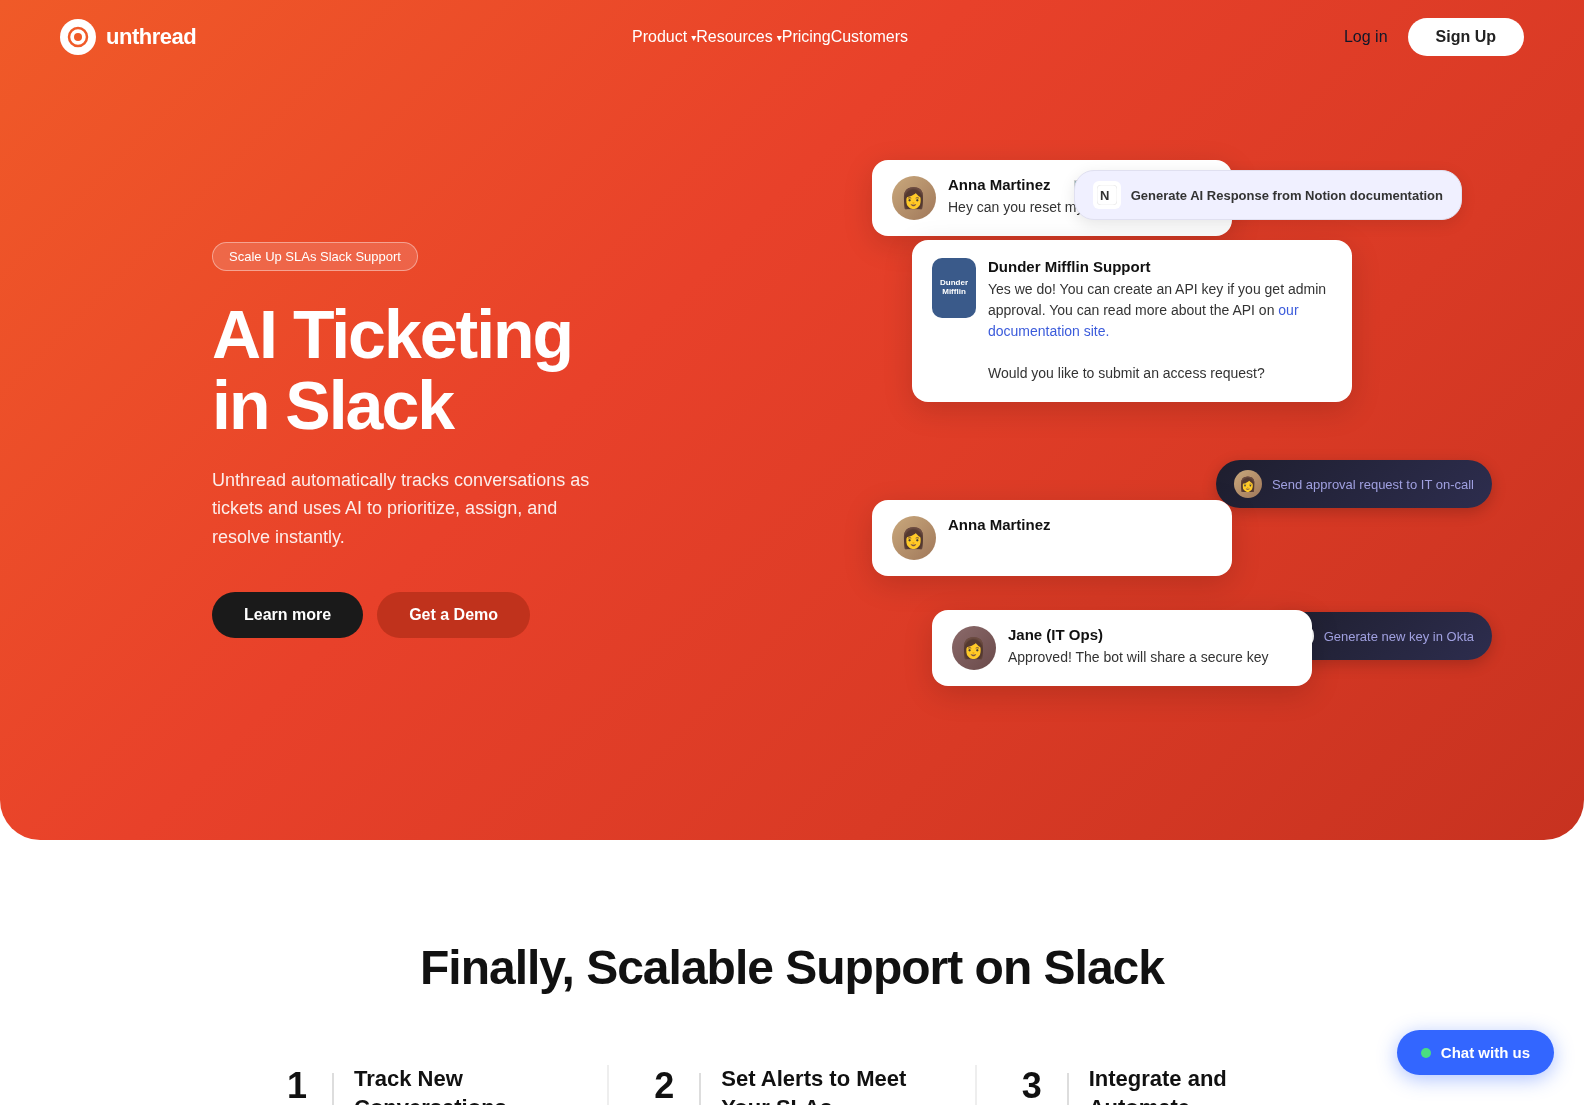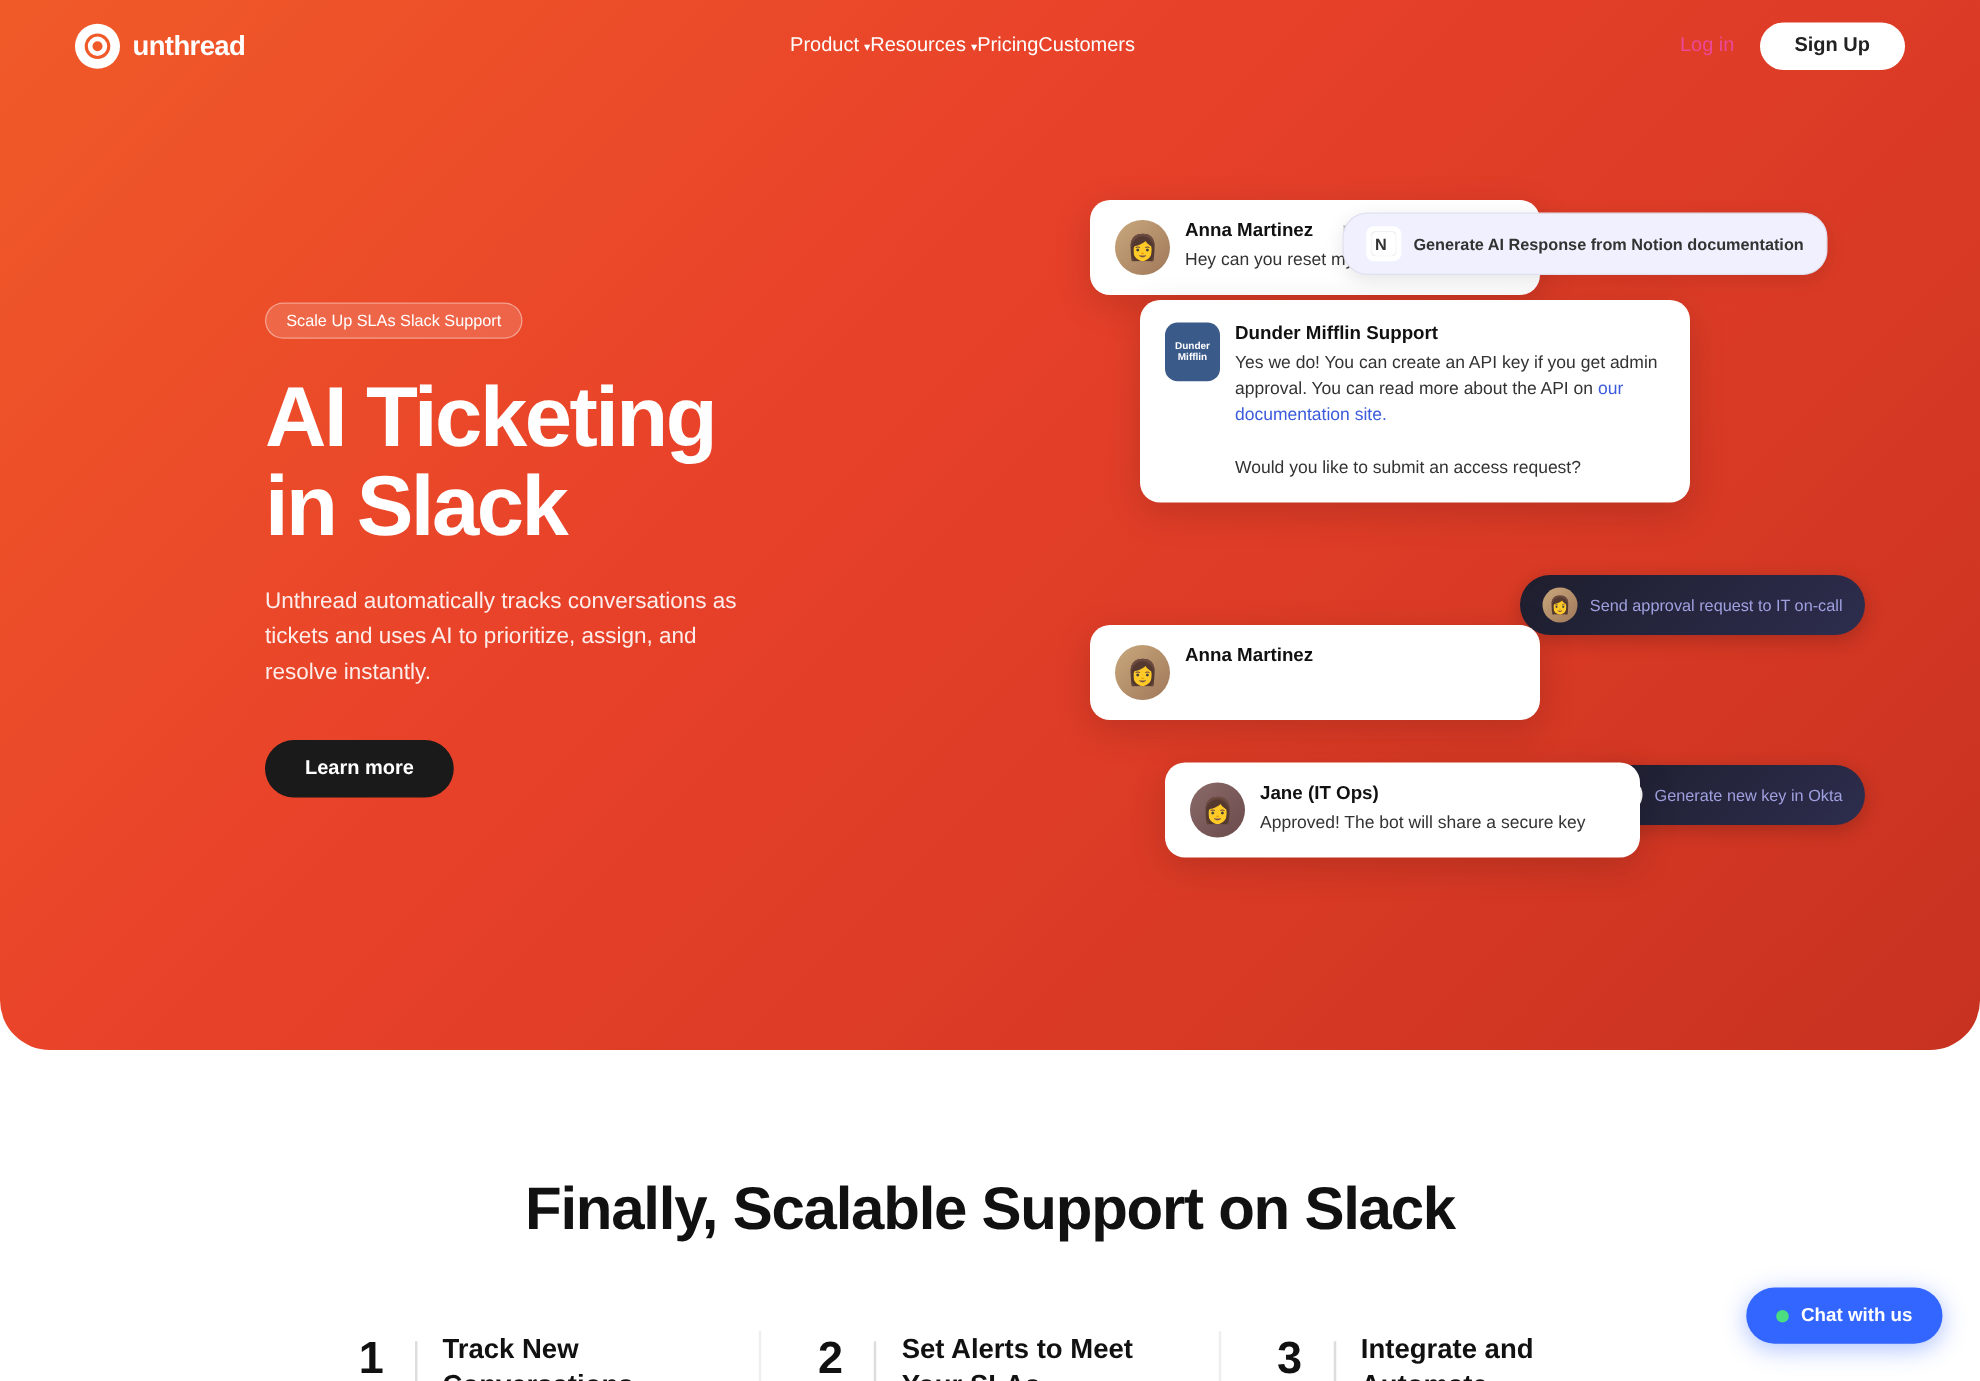--- a/index.html
+++ b/index.html
@@ -48,21 +48,21 @@
     .nav-link .chevron {
       font-size: 10px;
       margin-top: 1px;
     }
     .nav-actions {
       display: flex;
       align-items: center;
       gap: 20px;
     }
     .btn-login {
-      color: #ec4899;
+      color: #0f172a;
       font-size: 16px;
       font-weight: 500;
       cursor: pointer;
       background: none;
       border: none;
     }
     .btn-signup {
       background: #fff;
       color: #222;
       font-size: 16px;
@@ -271,21 +271,21 @@
       top: 240px;
       right: -30px;
     }
     .action-badge-2 {
       top: 380px;
       right: -30px;
     }
 
     
     .dm-avatar {
-      width: 44px; height: 47px;
+      width: 44px; height: 60px;
       border-radius: 10px;
       background: #3a5a8a;
       flex-shrink: 0;
       display: flex; align-items: center; justify-content: center;
       color: #fff;
       font-size: 9px;
       font-weight: 700;
       text-align: center;
       line-height: 1.2;
     }
@@ -413,20 +413,21 @@
   <div class="hero-content">
     <div class="hero-left">
       <div class="hero-badge">Scale Up SLAs Slack Support</div>
       <h1 class="hero-title">
         <span>AI Ticketing</span><br>
         <span>in Slack</span>
       </h1>
       <p class="hero-subtitle">Unthread automatically tracks conversations as tickets and uses AI to prioritize, assign, and resolve instantly.</p>
       <div class="hero-buttons">
         <button class="btn-learn-more">Learn more</button>
+        <button class="btn-get-demo">Get a Demo</button>
       </div>
     </div>
 
     <div class="hero-right">
       <div class="hero-spacer" style="position:relative;">
 
         <div class="chat-card chat-card-1">
           <div class="chat-avatar" style="background: linear-gradient(135deg,#c9a87c,#a0785a); color:#fff; font-size:20px;">👩</div>
           <div class="chat-body">
             <div class="chat-header">

